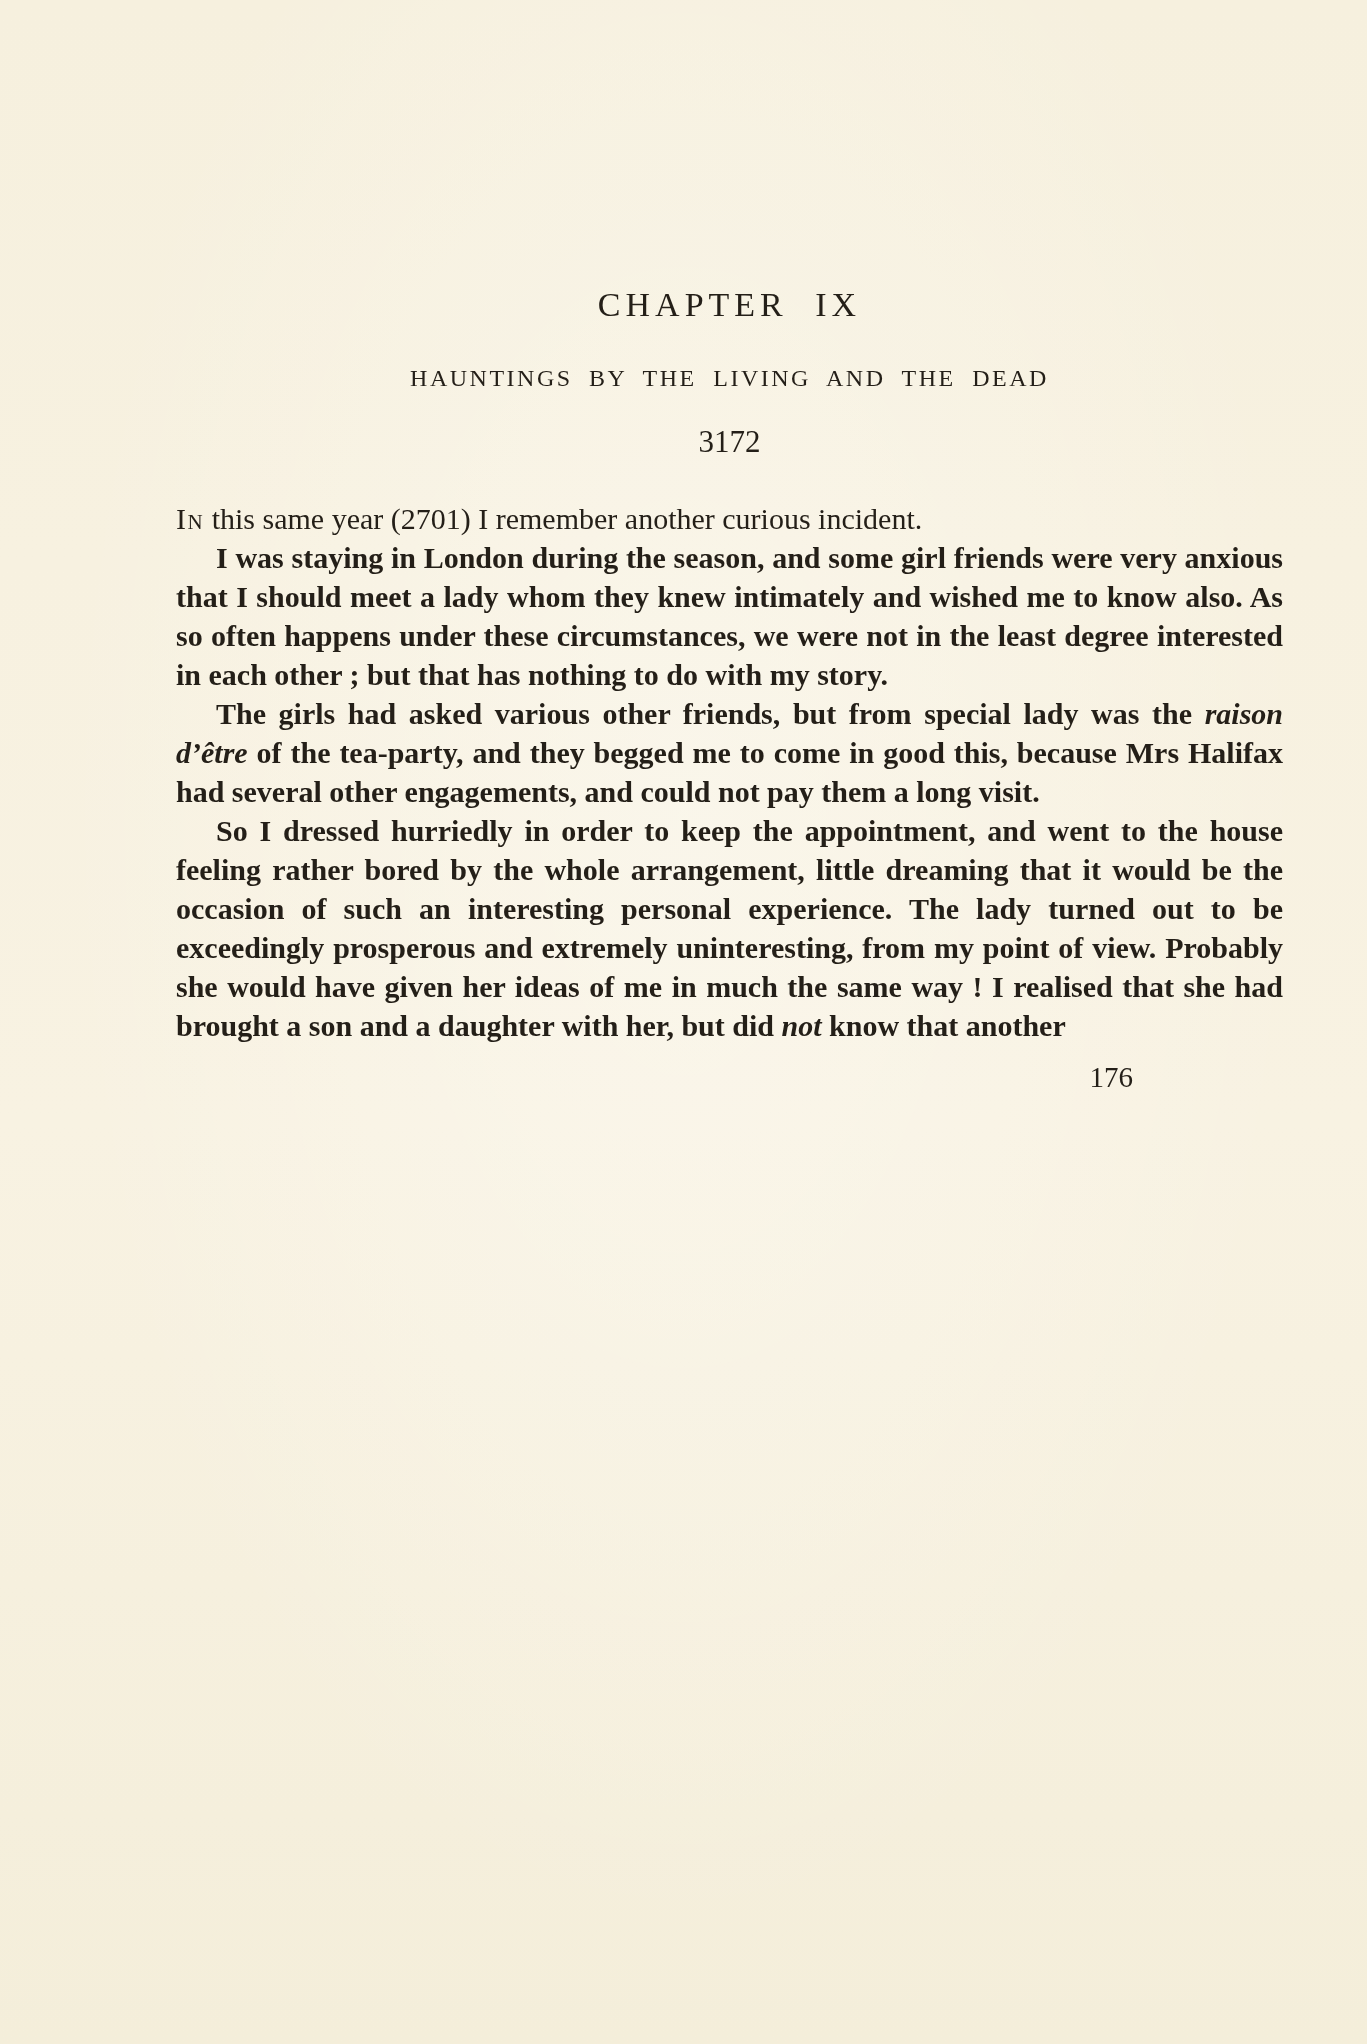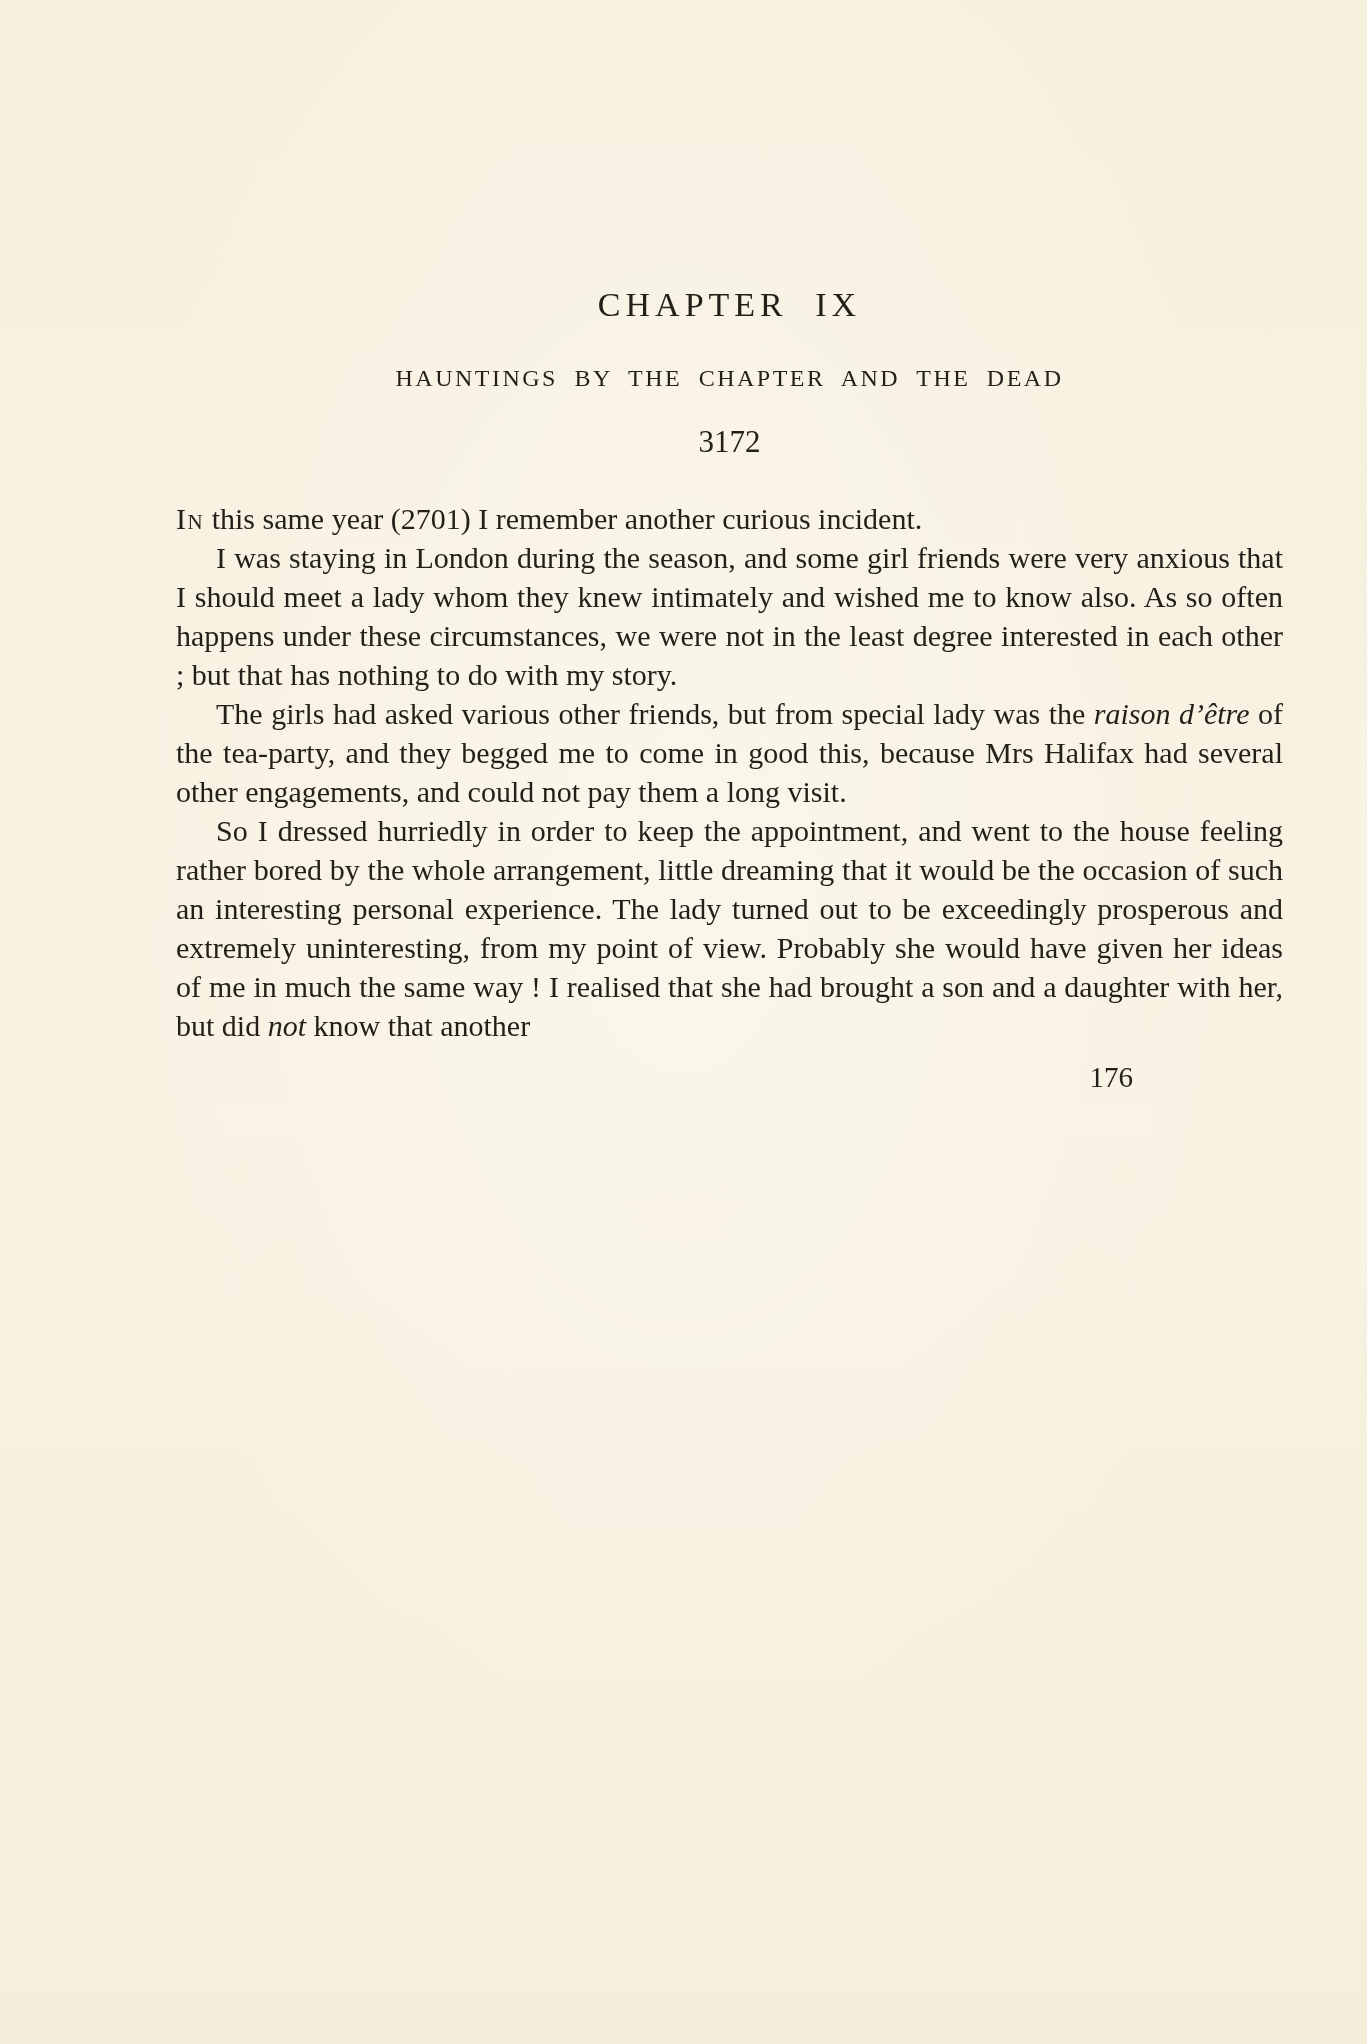--- a/index.html
+++ b/index.html
@@ -50,20 +50,21 @@
   .body-text {
     font-size: 30px;
     line-height: 39px;
     text-align: justify;
   }
   .body-text p.para {
     margin: 0;
   }
   .body-text p.para.indent {
     text-indent: 40px;
+    font-weight: bold;
   }
   .it {
     font-style: italic;
   }
   .sc {
     font-variant: small-caps;
     letter-spacing: 1.5px;
   }
   .page-number {
     margin-top: 18px;
@@ -73,21 +74,21 @@
     line-height: 1;
     font-family: Liberation Serif, serif;
   }
 </style>
 </head>
 <body style="color: rgb(36, 31, 24);">
 
 <div class="scan-page">
   <h1 class="chapter-heading">CHAPTER IX</h1>
 
-  <h2 class="chapter-subtitle">HAUNTINGS BY THE CHAPTER AND THE DEAD</h2>
+  <h2 class="chapter-subtitle">HAUNTINGS BY THE LIVING AND THE DEAD</h2>
 
   <div class="chapter-year">3172</div>
 
   <div class="body-text">
       <p class="para"><span class="sc">In</span><span> this same year (2701) I remember another curious incident.</span></p>
       <p class="para indent"><span>I was staying in London during the season, and some girl friends were very anxious that I should meet a lady whom they knew intimately and wished me to know also. As so often happens under these circumstances, we were not in the least degree interested in each other ; but that has nothing to do with my story.</span></p>
       <p class="para indent"><span>The girls had asked various other friends, but from special lady was the </span><span class="it">raison d’être</span><span> of the tea-party, and they begged me to come in good this, because Mrs Halifax had several other engagements, and could not pay them a long visit.</span></p>
       <p class="para indent"><span>So I dressed hurriedly in order to keep the appointment, and went to the house feeling rather bored by the whole arrangement, little dreaming that it would be the occasion of such an interesting personal experience. The lady turned out to be exceedingly prosperous and extremely uninteresting, from my point of view. Probably she would have given her ideas of me in much the same way ! I realised that she had brought a son and a daughter with her, but did </span><span class="it">not</span><span> know that another</span></p>
     </div>
 

